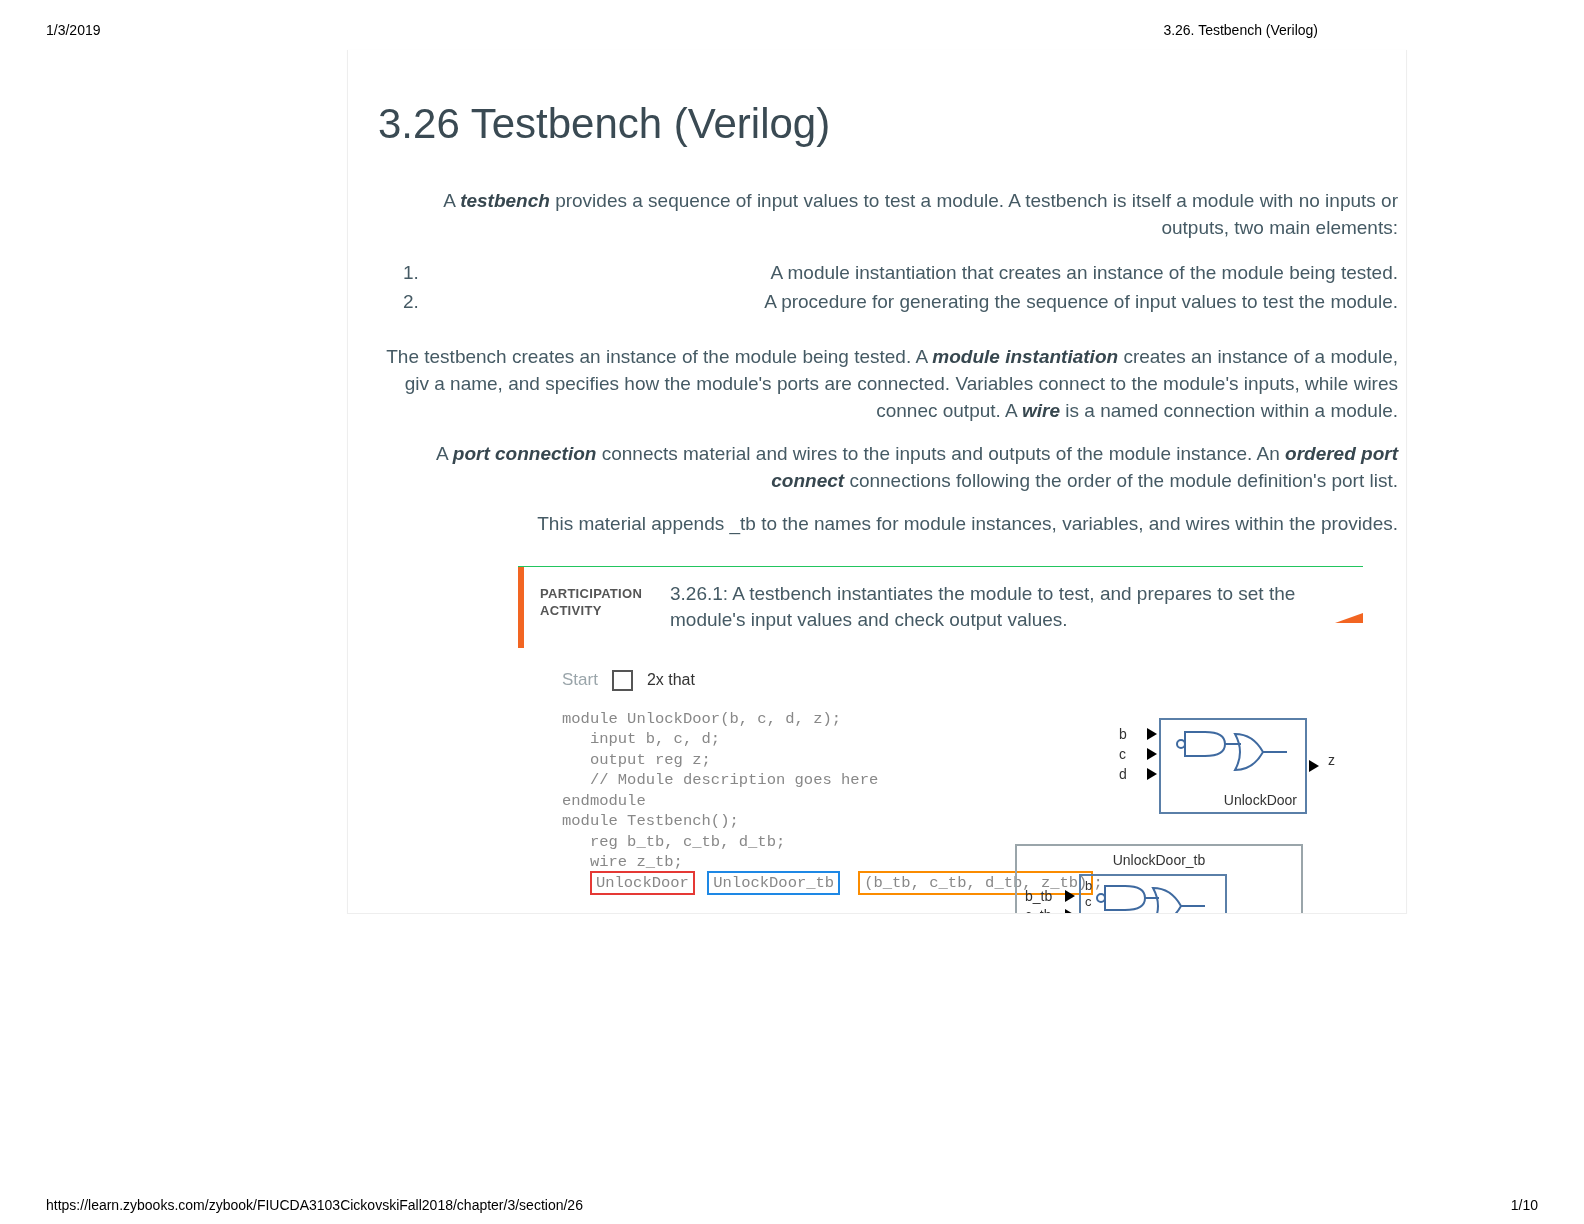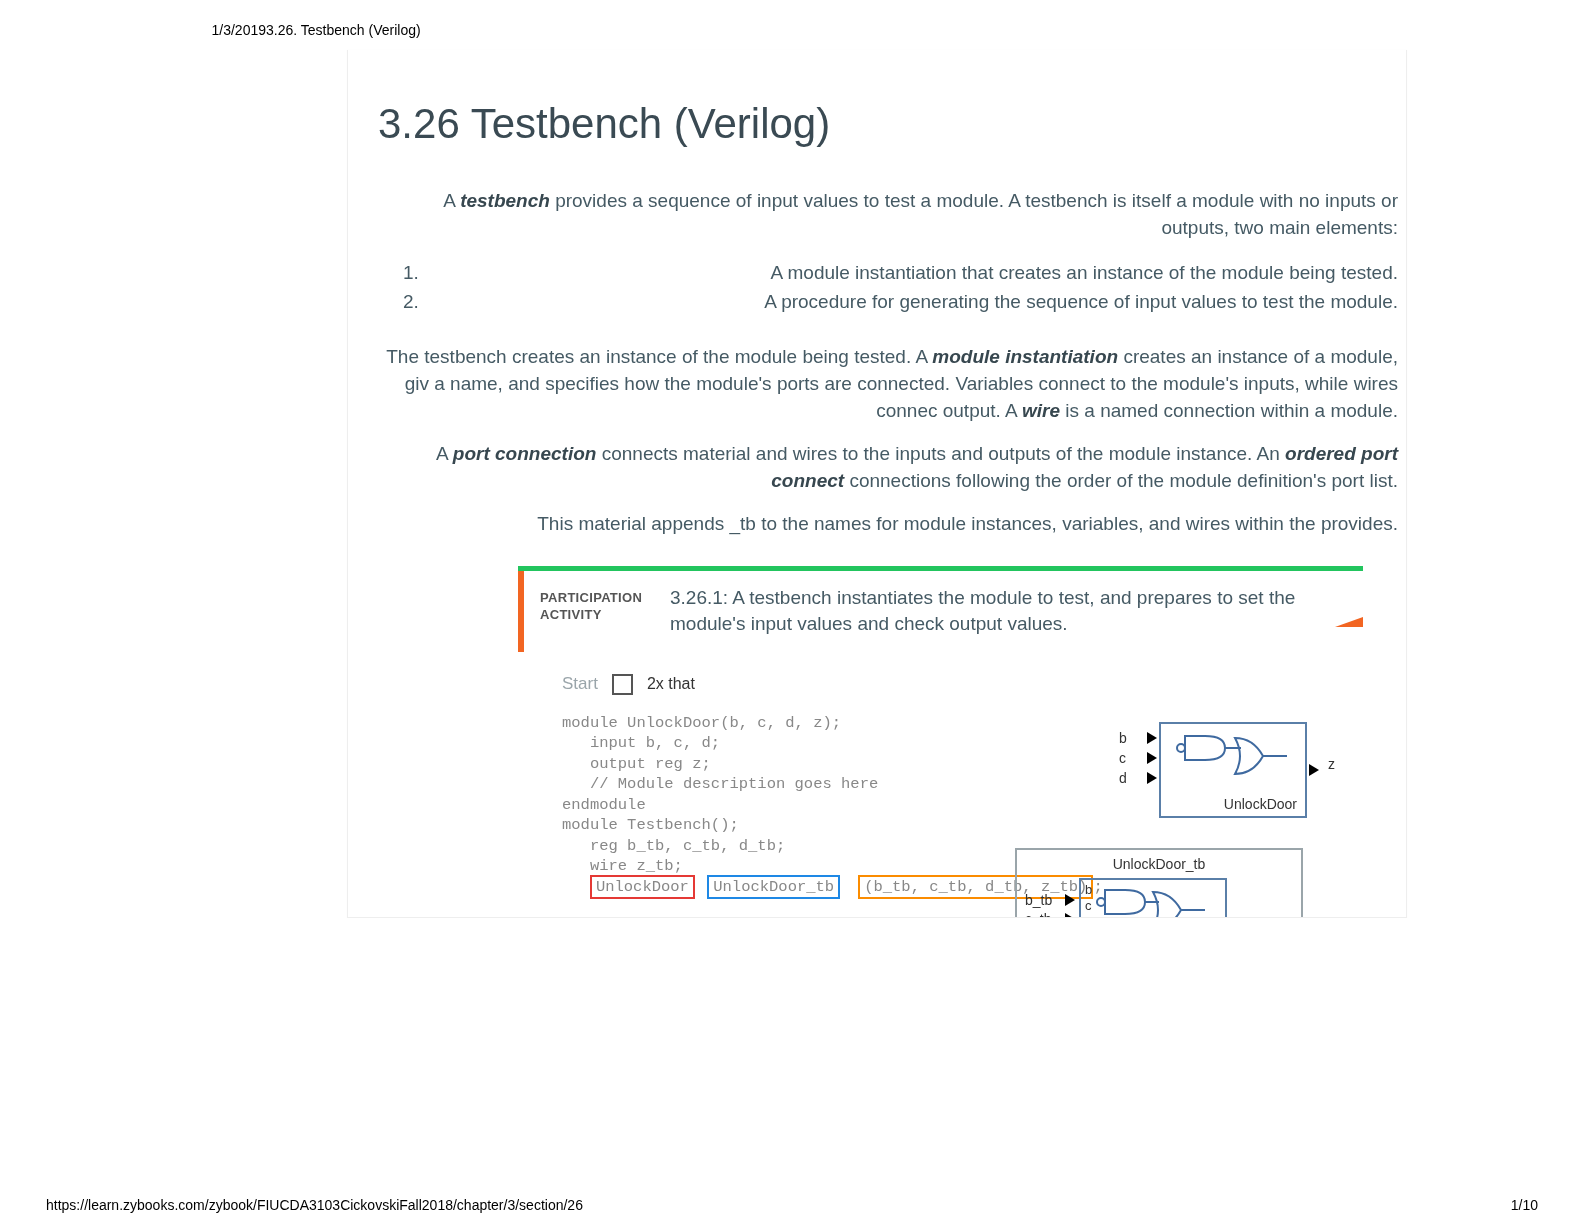--- a/index.html
+++ b/index.html
@@ -11,22 +11,22 @@
     width: 1584px;
   }
   .print-header {
     display: flex;
     justify-content: space-between;
     font-size: 14px;
     color: #000;
     padding: 22px 46px 0 46px;
     font-family: Arial, sans-serif;
   }
-  .print-header .center { flex: 1; text-align: left; }
-  .print-header .left, .print-header .right { width: 220px; text-align: right; }
+  .print-header .center { flex: 1; text-align: right; }
+  .print-header .left, .print-header .right { width: 220px; }
   .print-header .right { text-align: right; }
   .page-shell {
     margin: 12px auto 0 auto;
     width: 1220px;
     padding-left: 0;
   }
   .content-card {
     background: #fff;
     border: 1px solid #eee;
     border-top: none;
@@ -50,21 +50,21 @@
   }
   .body-text p { margin: 0 0 16px 0; }
   .body-text strong { font-weight: 700; font-style: italic; color: #37474f; }
   ol.main-list {
     margin: 18px 0 28px 0;
     padding-left: 46px;
   }
   ol.main-list li { margin-bottom: 2px; }
   .activity-card {
     margin-top: 28px;
-    border-top: 5px solid #22c55e;
+    border-top: 1px solid #22c55e;
     background: #fafafa;
     margin-left: 140px;
     width: 845px;
     position: relative;
   }
   .activity-header {
     display: flex;
     align-items: flex-start;
     border-left: 6px solid #f26522;
     background: #fff;

